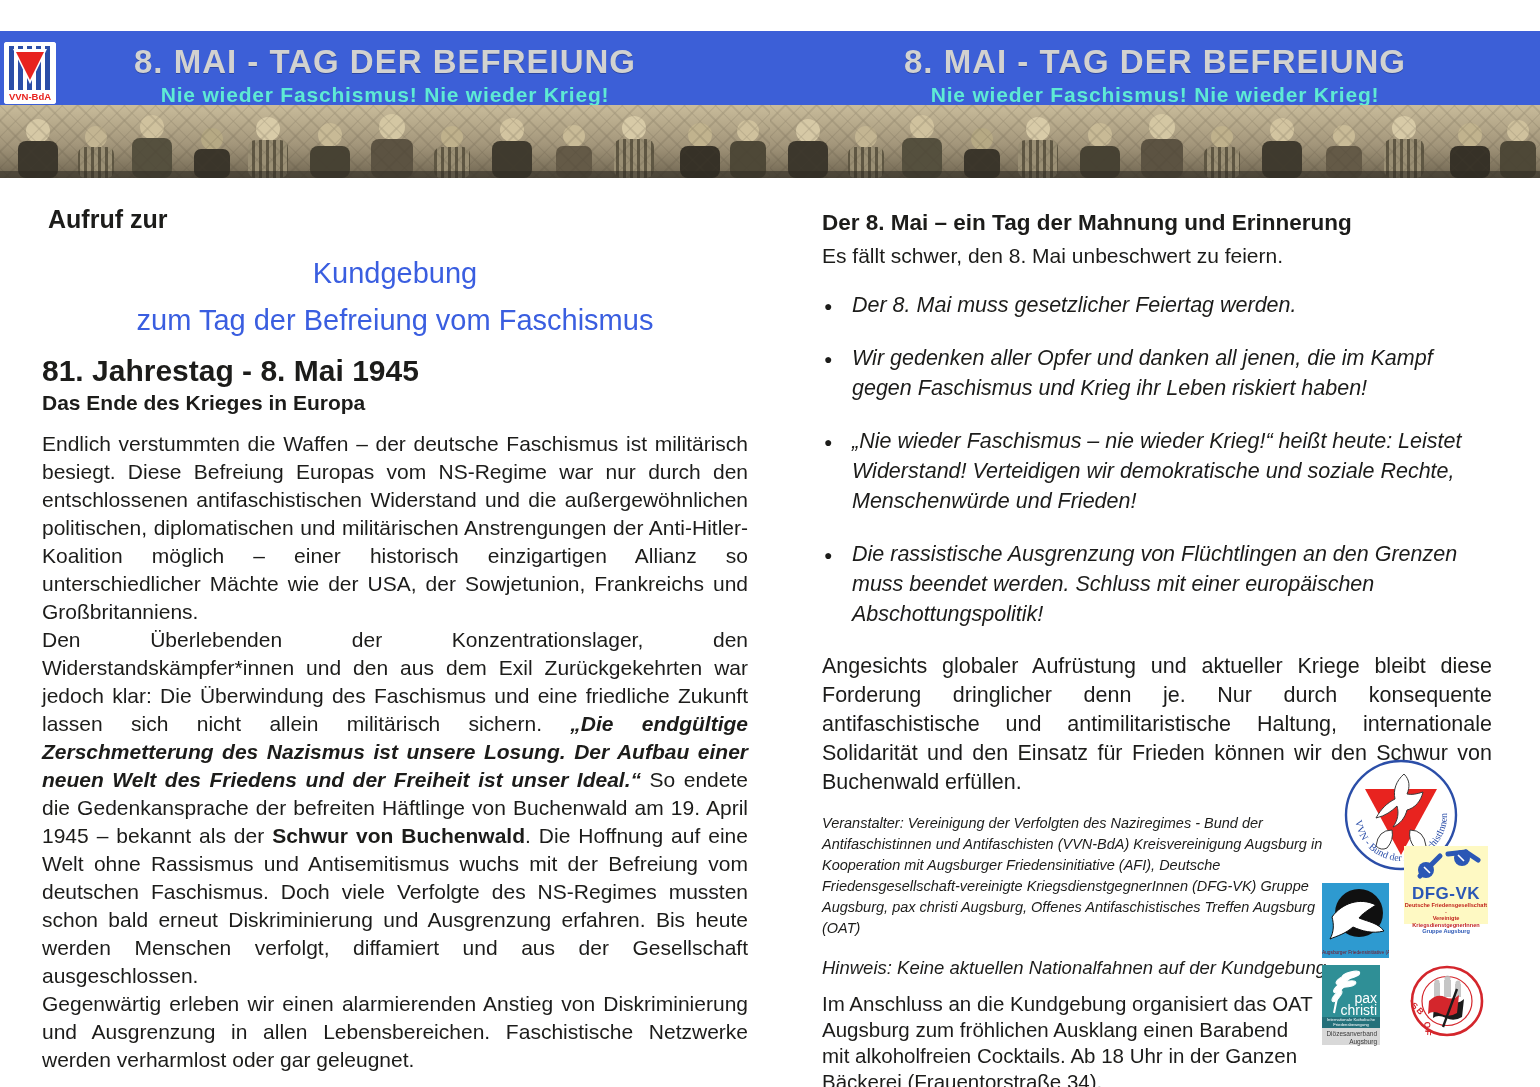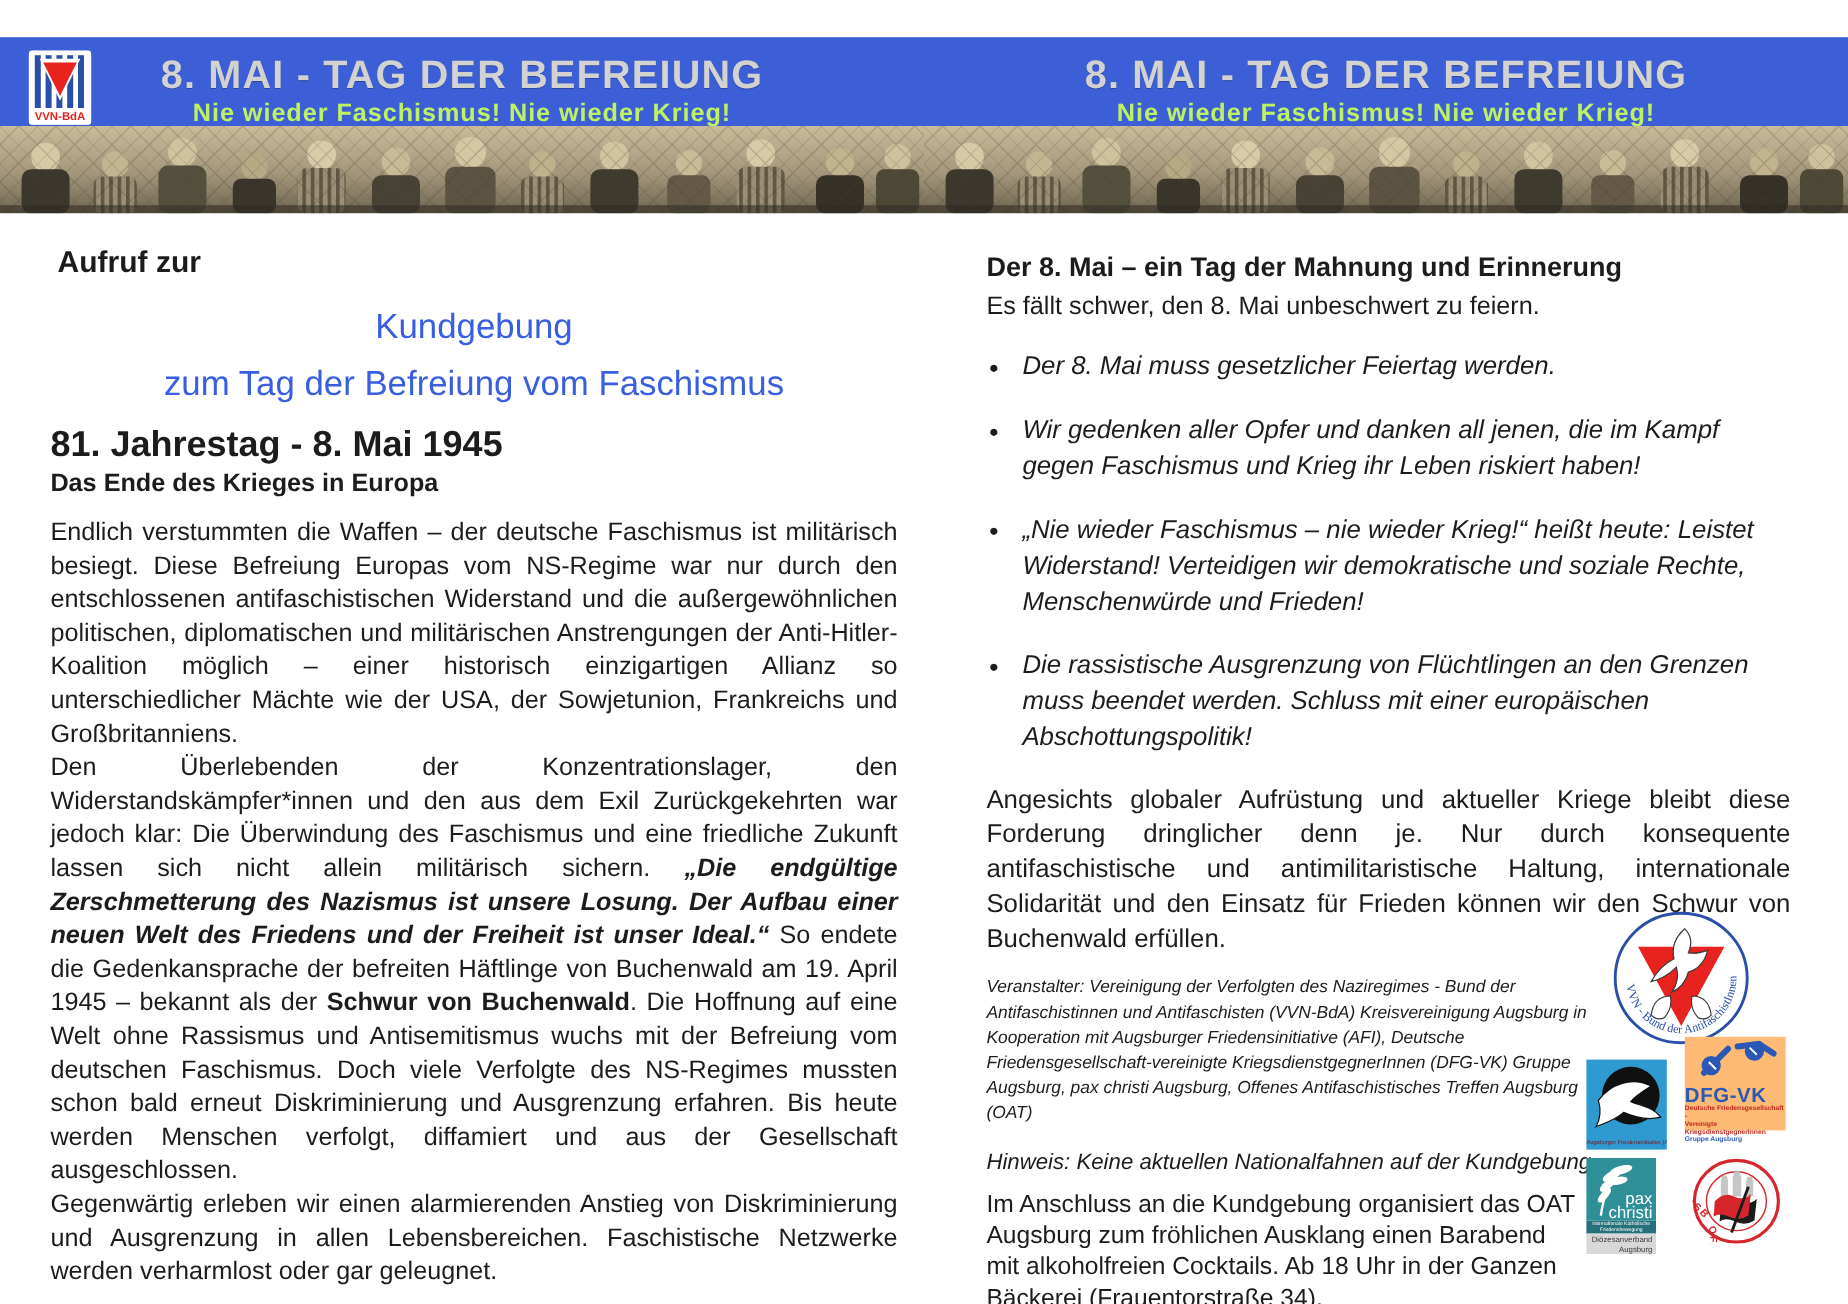--- a/index.html
+++ b/index.html
@@ -8,22 +8,22 @@
        -webkit-font-smoothing:antialiased;}
   .page{position:absolute;inset:0;background:#fff;}
 
   
   .banner{position:absolute;left:0;top:31px;width:1540px;height:74px;
           background:#3c5fd7;display:flex;}
   .banner-half{width:50%;height:100%;display:flex;flex-direction:column;
                align-items:center;justify-content:center;gap:2px;padding-top:14px;box-sizing:border-box;}
   .banner-title{font-weight:700;font-size:33px;letter-spacing:1px;color:#d2d2d0;
                 text-shadow:0 1px 0 rgba(0,0,0,.25);white-space:nowrap;}
-  .banner-subtitle{font-weight:700;font-size:21px;letter-spacing:.8px;color:#bef264;white-space:nowrap;}
-  .vvnbda-logo{position:absolute;left:24px;top:11px;width:52px;height:62px;background:#fff;
+  .banner-subtitle{font-weight:700;font-size:21px;letter-spacing:.8px;color:#5eead4;white-space:nowrap;}
+  .vvnbda-logo{position:absolute;left:4px;top:11px;width:52px;height:62px;background:#fff;
                border-radius:3px;overflow:hidden;}
   .vvnbda-logo svg{display:block;}
 
   
   .photo-strip{position:absolute;left:0;top:105px;width:1540px;height:73px;overflow:hidden;}
   .photo-strip svg{display:block;}
 
   
   .col-left{position:absolute;left:42px;top:205px;width:706px;}
   .aufruf{font-weight:700;font-size:25px;padding-left:6px;}
@@ -49,21 +49,21 @@
   .hinweis{margin-top:18px;font-style:italic;font-size:18.5px;}
   .anschluss{margin-top:12px;width:492px;font-size:20.5px;line-height:26px;}
 
   
   .logo-abs{position:absolute;}
   .vvn-circle{left:1342px;top:758px;width:118px;height:116px;}
   .afi-logo{left:1322px;top:883px;width:67px;height:75px;background:#2e9ad0;
             display:flex;flex-direction:column;}
   .afi-art{flex:1;}
   .afi-cap{font-size:4.8px;color:#7a1020;text-align:center;line-height:7px;padding-bottom:2px;white-space:nowrap;overflow:hidden;}
-  .dfg-logo{left:1404px;top:864px;width:84px;height:78px;background:#fdba74;text-align:left;}
+  .dfg-logo{left:1404px;top:846px;width:84px;height:78px;background:#fef9c3;text-align:center;}
   .dfg-name{font-weight:700;font-size:17px;color:#2b57b5;line-height:16px;letter-spacing:.5px;}
   .dfg-l1,.dfg-l2{font-weight:700;font-size:5.6px;color:#c0251f;line-height:6.5px;}
   .dfg-l3{font-weight:700;font-size:5.6px;color:#2b57b5;line-height:7px;}
   .pax-logo{left:1322px;top:965px;width:58px;height:78px;display:flex;flex-direction:column;}
   .pax-main{background:#2f8f96;height:52px;position:relative;}
   .pax-name{position:absolute;right:3px;bottom:1px;text-align:right;color:#fff;
             font-size:14px;line-height:11.5px;font-weight:400;}
   .pax-strip{background:#25707a;color:#fff;font-size:4.2px;line-height:4.6px;text-align:center;padding:1px 0;}
   .pax-foot{background:#d8d8d8;color:#3a3a3a;flex:1;font-size:6.5px;line-height:7.5px;
             text-align:right;padding:2px 3px 0 0;}

